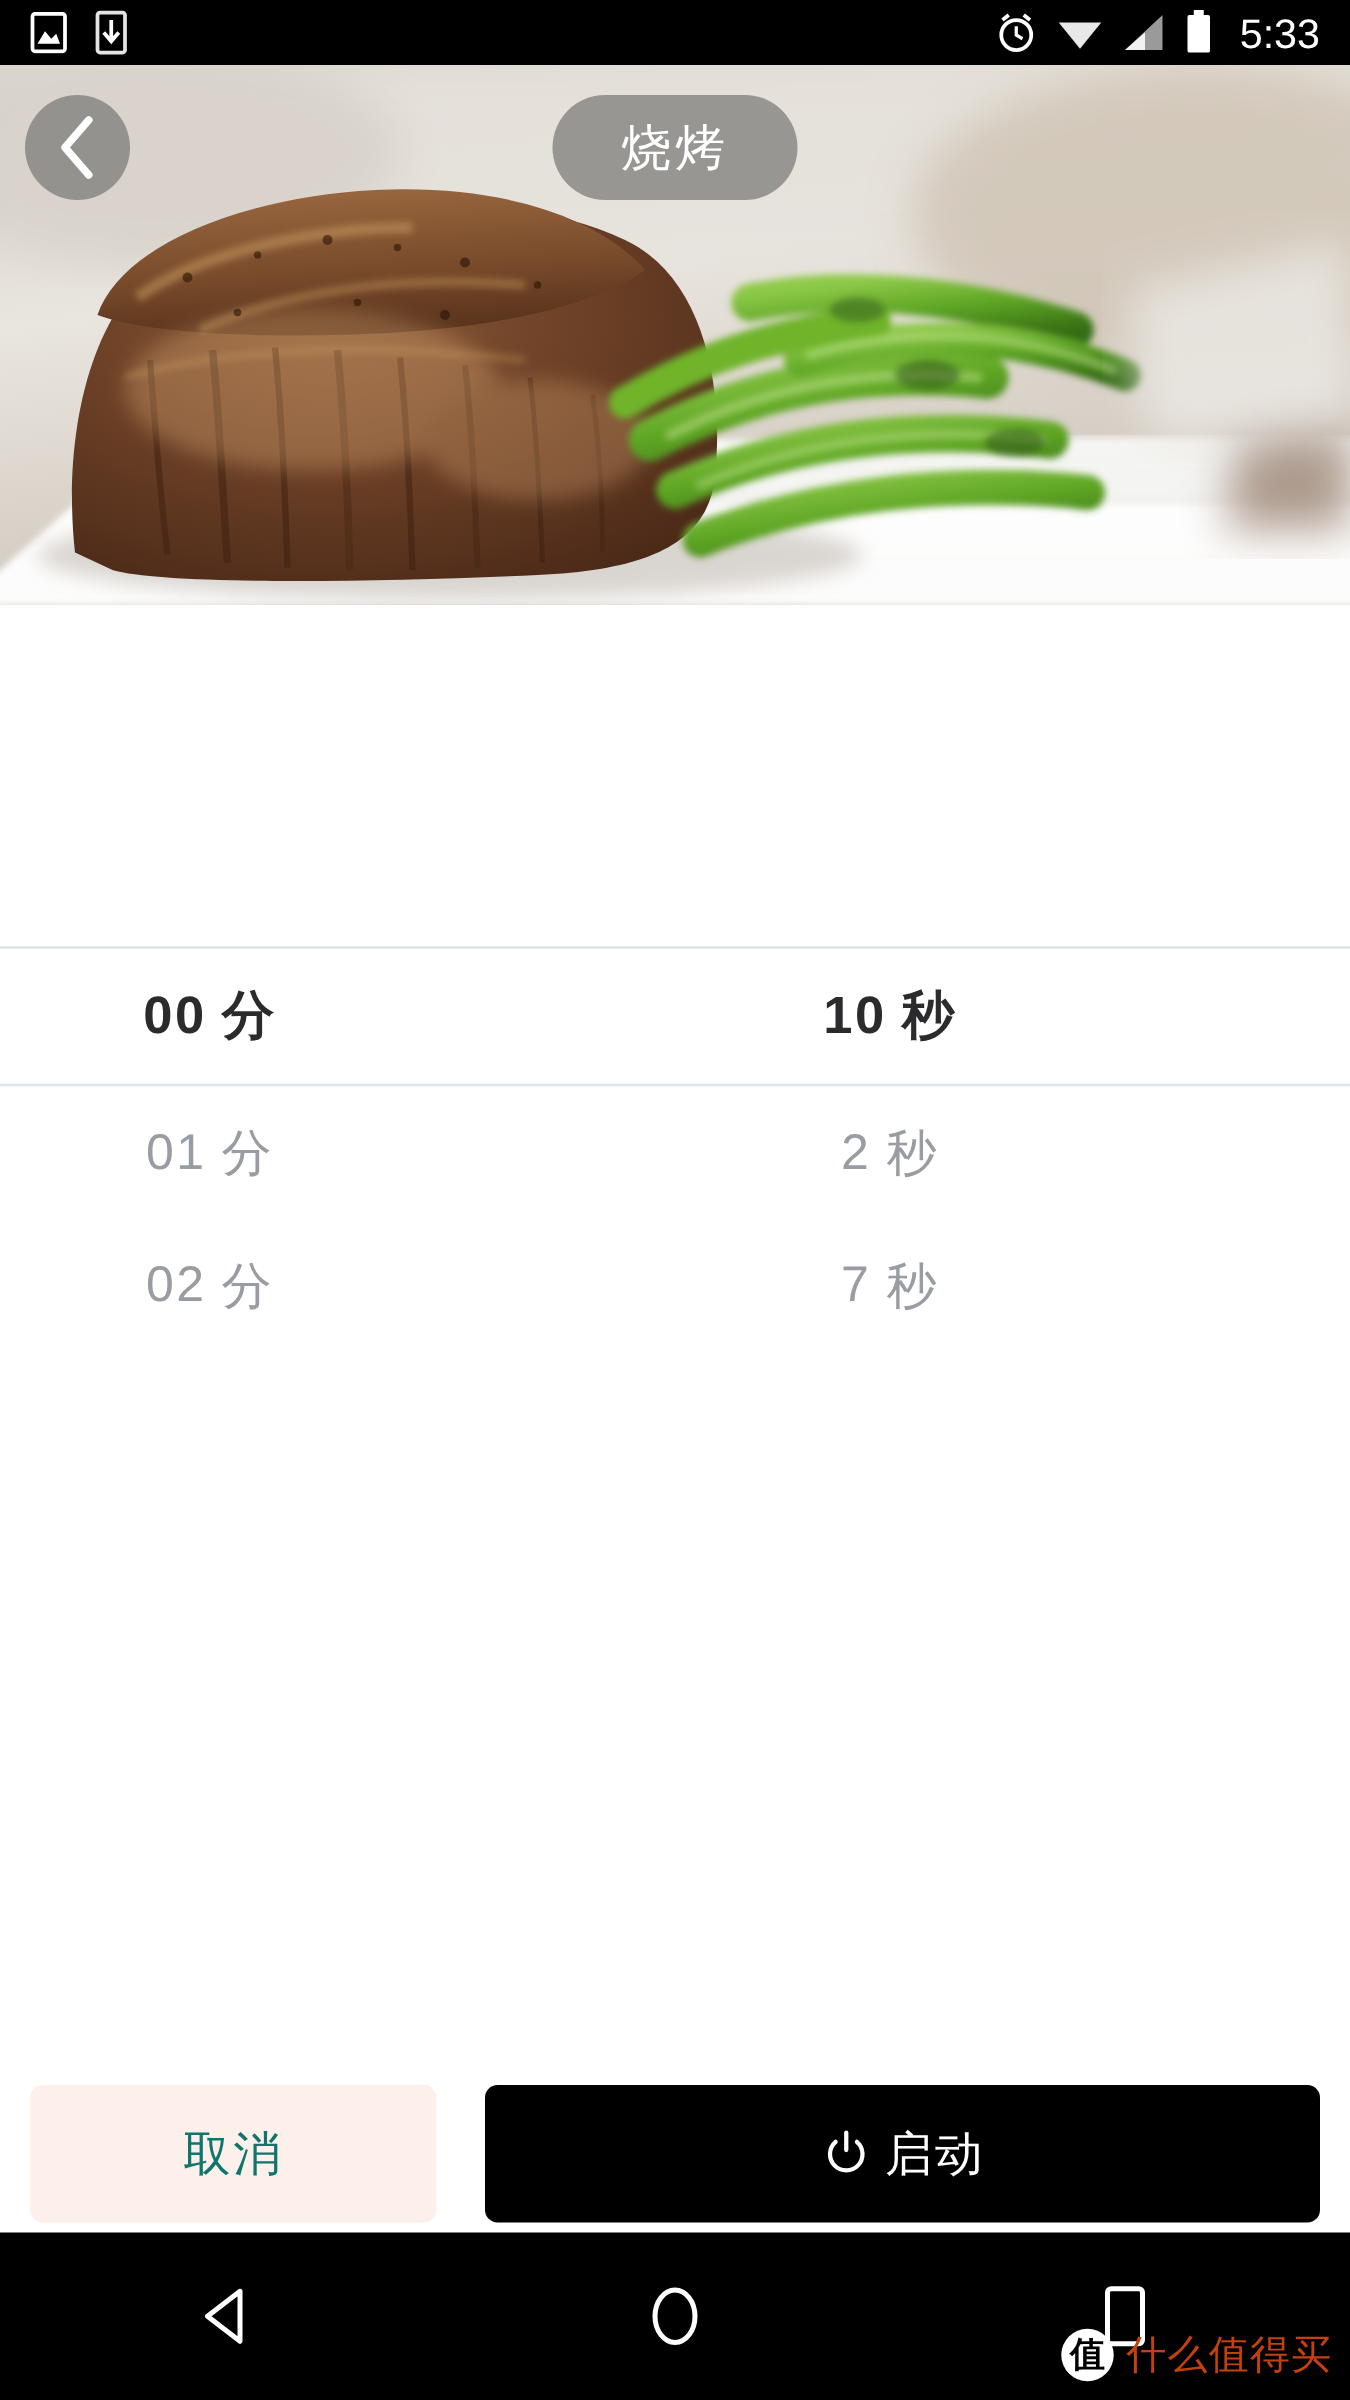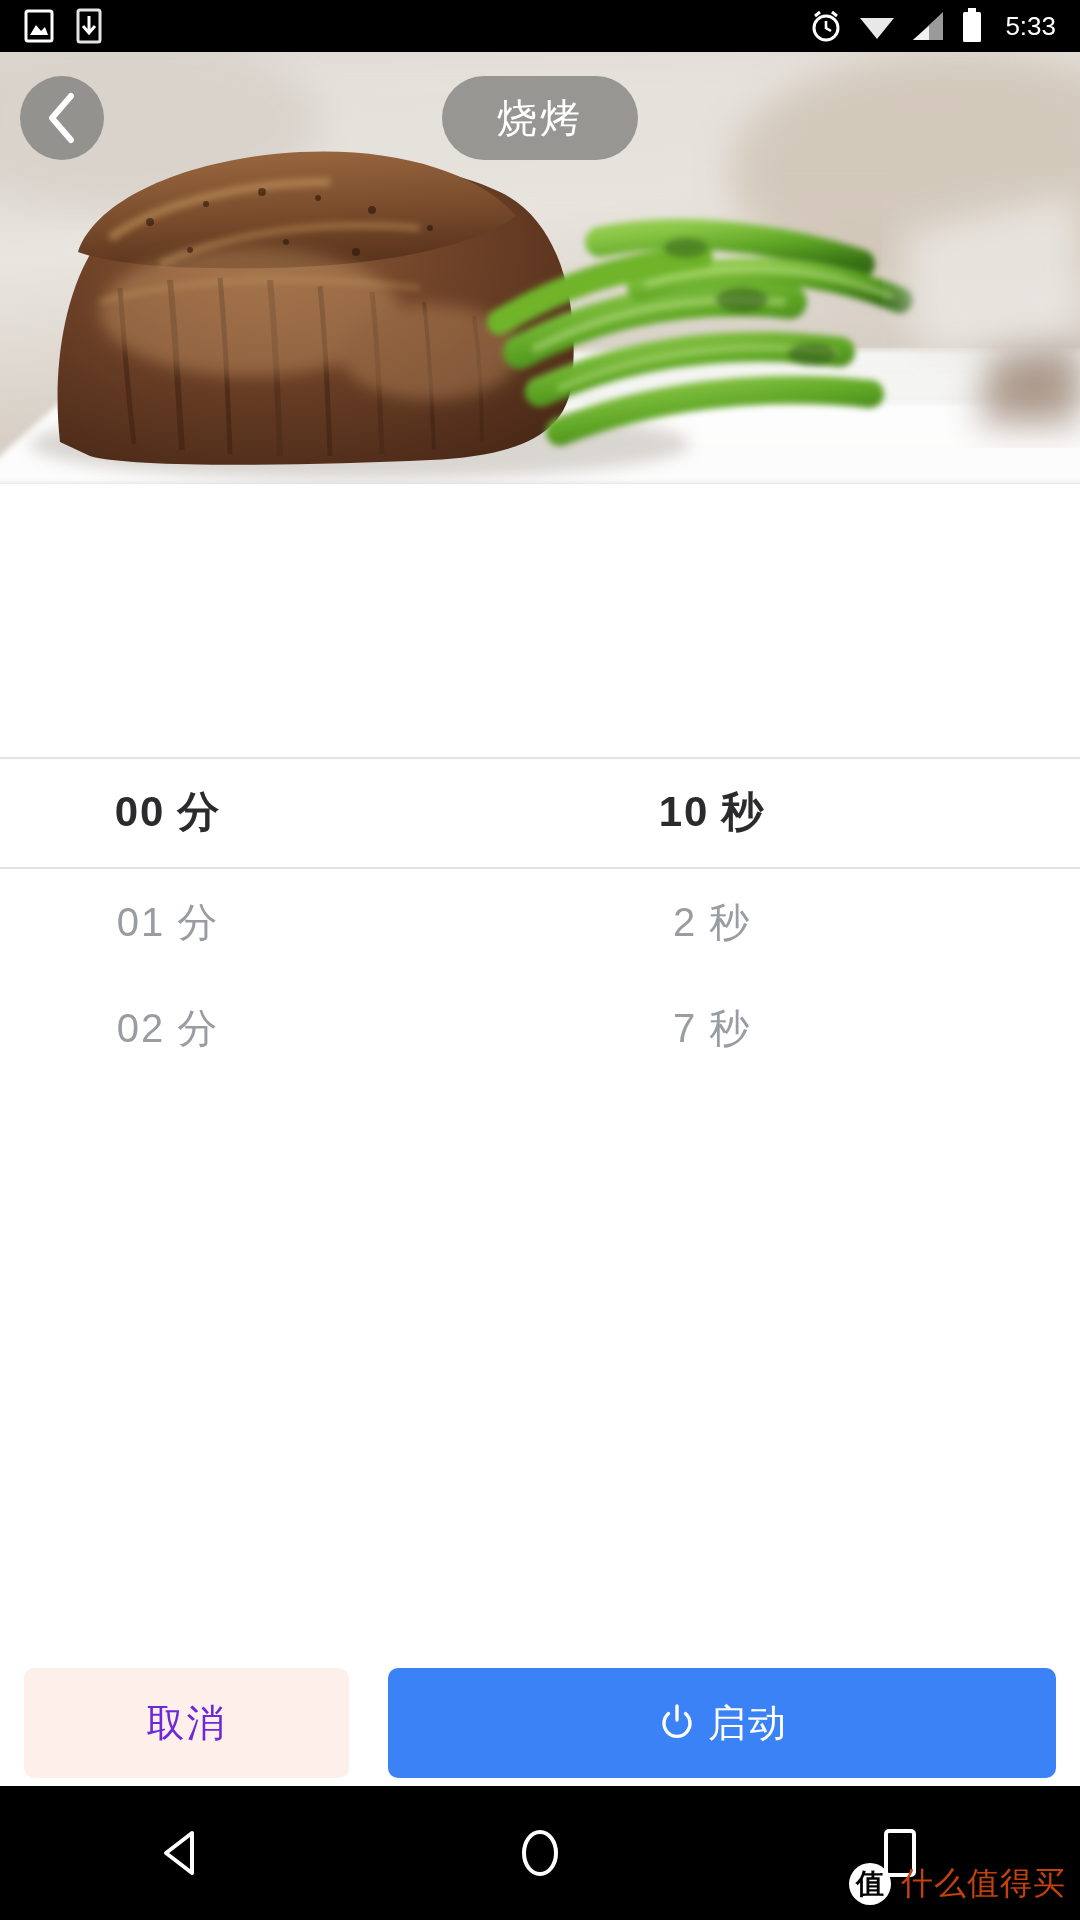--- a/index.html
+++ b/index.html
@@ -12,21 +12,21 @@
   .phone{ position:relative; width:1080px; height:1920px; background:#ffffff; }
 
   
   .statusbar{
     position:absolute; left:0; top:0; width:1080px; height:52px;
     background:#000000; display:flex; align-items:center;
     padding:0 24px;
   }
   .sb-left{ display:flex; align-items:center; gap:22px; }
   .sb-right{ margin-left:auto; display:flex; align-items:center; gap:16px; }
-  .sb-time{ color:#ffffff; font-size:26px; letter-spacing:0px; line-height:1; padding-left:6px;}
+  .sb-time{ color:#ffffff; font-size:33px; letter-spacing:0px; line-height:1; padding-left:6px;}
   .ico{ display:block; }
 
   
   .hero{
     position:absolute; left:0; top:52px; width:1080px; height:432px;
     overflow:hidden;
     background:#cfc8c0;
     text-align:right;
   }
   .hero-canvas{ position:absolute; inset:0; }
@@ -82,22 +82,22 @@
   
   .actions{
     position:absolute; left:0; top:1660px; width:1080px; height:126px;
     display:flex; align-items:center; padding:0 24px; gap:39px;
   }
   .btn{
     height:110px; border-radius:10px; display:flex; align-items:center;
     justify-content:center; font-size:38px; letter-spacing:2px; cursor:pointer;
     user-select:none;
   }
-  .btn-cancel{ width:325px; background:#fdf0ea; color:#6d28d9; }
-  .btn-start{ flex:1; background:#3b82f6; color:#ffffff; display:flex; gap:10px; }
+  .btn-cancel{ width:325px; background:#fdf0ea; color:#0f766e; }
+  .btn-start{ flex:1; background:#000000; color:#ffffff; display:flex; gap:10px; }
   .power-ico{ display:block; }
 
   
   .navbar{
     position:absolute; left:0; top:1786px; width:1080px; height:134px;
     background:#000000; display:flex; align-items:center; justify-content:space-around;
   }
   .nav-item{ width:120px; height:134px; display:flex; align-items:center; justify-content:center; cursor:pointer;}
   .watermark{
     position:absolute; right:14px; bottom:14px;

